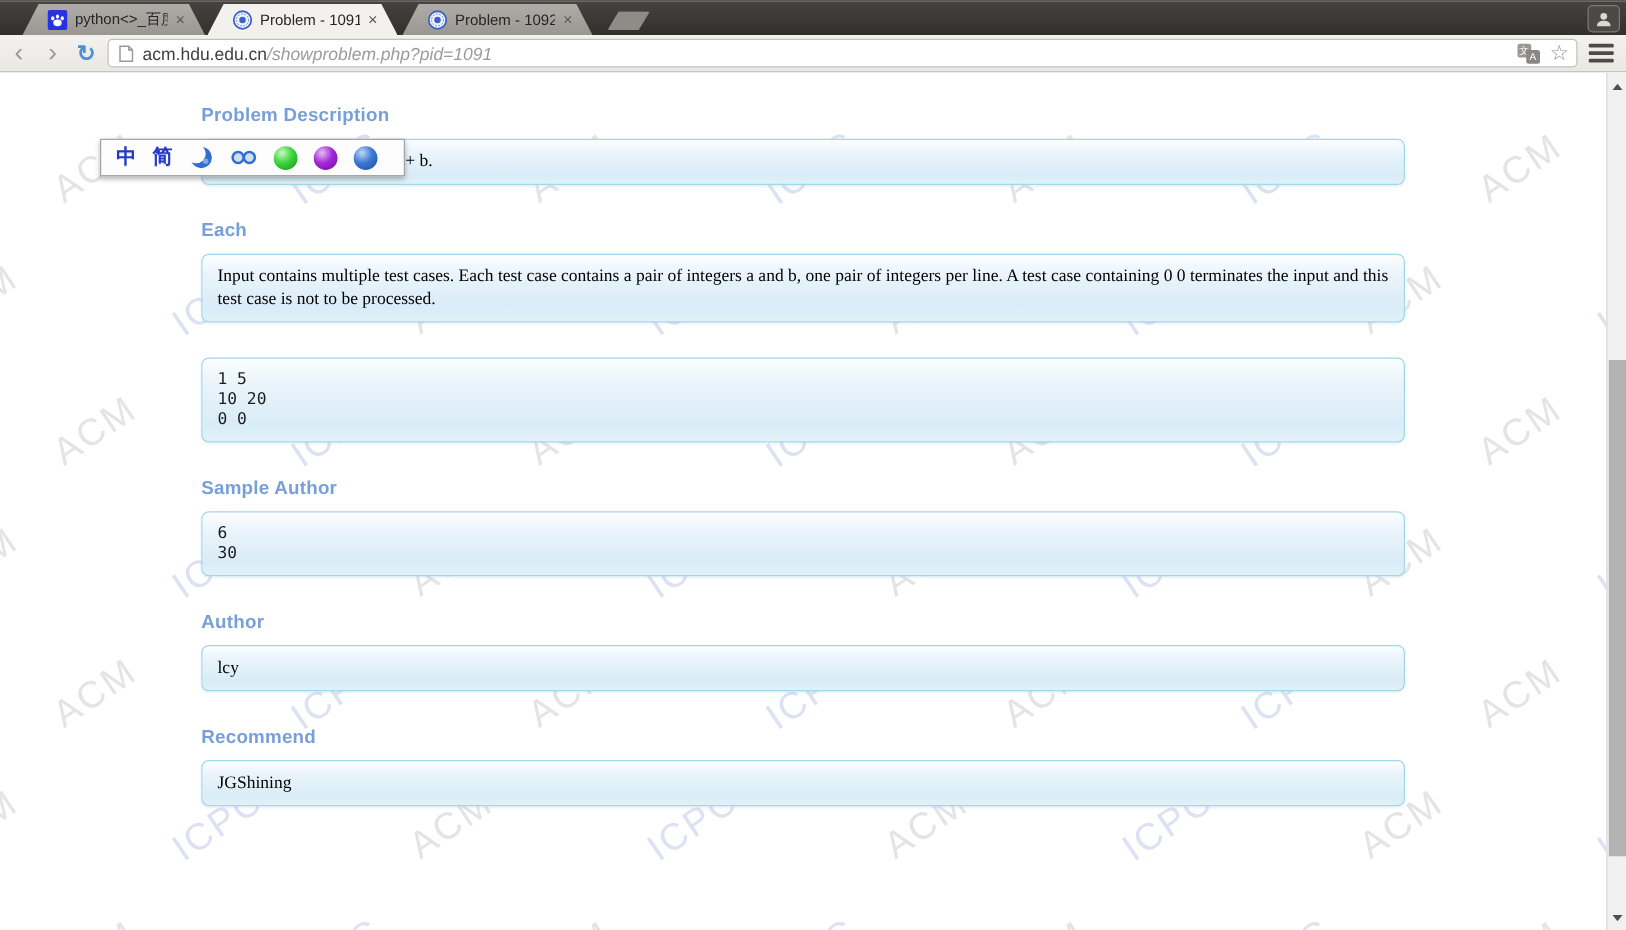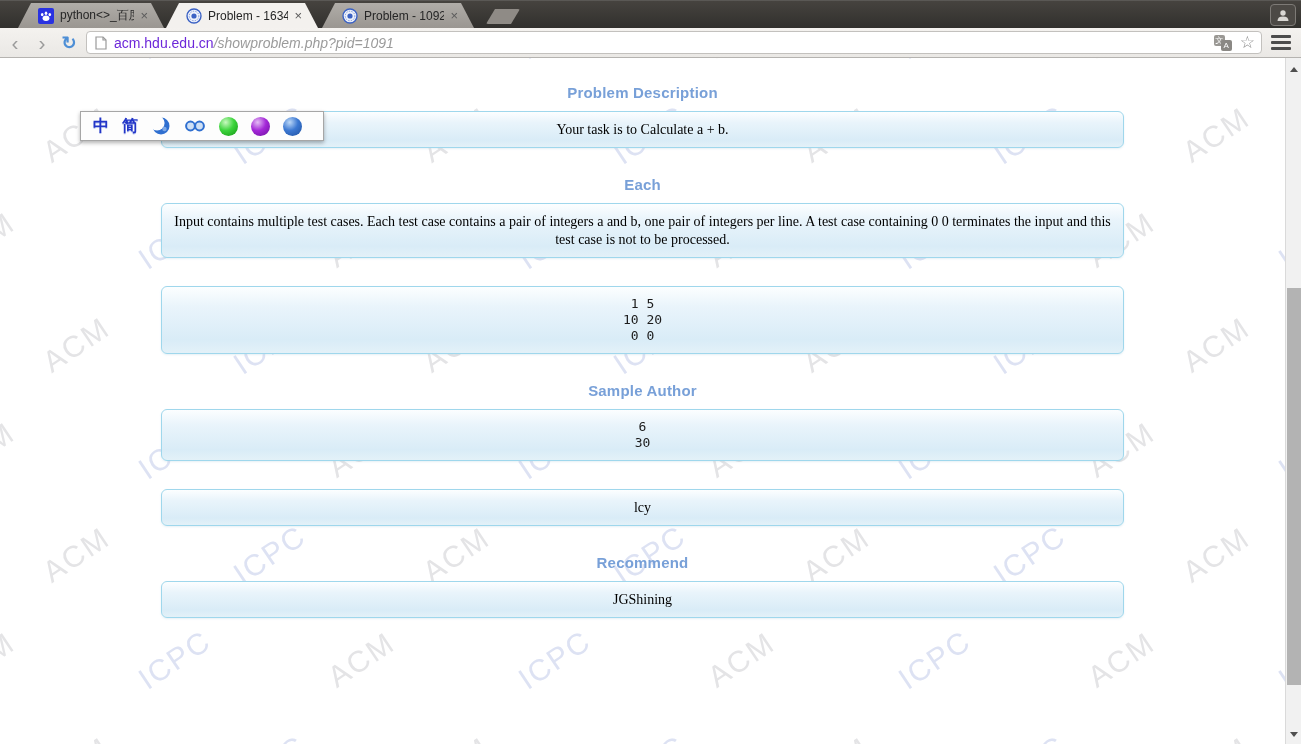--- a/index.html
+++ b/index.html
@@ -18,37 +18,37 @@
   }
   .avatar-btn { position:absolute; right:5px; top:3px; width:26px; height:22px; background:#4c4945; border:1px solid #7d7a76; border-radius:4px; display:flex; align-items:center; justify-content:center; }
 
   
   .toolbar { position:relative; height:30px; background:linear-gradient(#f4f2ef,#eae8e5); border-bottom:1px solid #b5b3b0; display:flex; align-items:center; }
   .nav-btn { width:24px; text-align:center; font-size:21px; color:#9a9a9a; line-height:26px; margin-left:3px; }
   .reload-btn { width:26px; text-align:center; font-size:18px; font-weight:bold; color:#4e8fd6; line-height:26px; margin:0 4px 0 2px; }
   .omnibox { height:23px; width:1176px; background:#fff; border:1px solid #c3c1be; border-radius:4px; display:flex; align-items:center; padding:0 6px; }
   .doc-icon { width:12px; height:14px; margin:0 7px 0 2px; flex:0 0 12px; }
   .url-text { font-size:14px; white-space:nowrap; overflow:hidden; flex:1; }
-  .url-domain { color:#6d28d9;text-align:center; }
+  .url-domain { color:#404040;text-align:center; }
   .url-path { color:#9b9b9b;font-style:italic; }
   .translate-icon { position:relative; width:18px; height:16px; margin-right:8px; flex:0 0 18px; }
   .translate-icon .sq { position:absolute; width:11px; height:11px; background:#9a9894; color:#fff; font-size:8px; line-height:11px; text-align:center; border-radius:2px; }
   .translate-icon .sq.zh { left:0; top:0; }
   .translate-icon .sq.en { left:7px; top:5px; background:#8a8884; }
   .star-icon { font-size:17px; color:#8d8d8d; line-height:20px; }
   .menu-btn { width:20px; margin:0 7px 0 9px; display:flex; flex-direction:column; gap:3px; }
   .menu-btn i { display:block; height:3px; background:#4c4c4c; border-radius:1px; }
 
   
   .page { position:relative; height:686px; background:#fff; overflow:hidden; }
   .wm-layer { position:absolute; inset:0; z-index:0; pointer-events:none; }
   .wm { position:absolute; transform:rotate(-34deg); font-size:30px; letter-spacing:2px; font-weight:400; white-space:nowrap; }
 
   .content { position:relative; z-index:1; padding:26px 0 0 161px; width:1124px; }
-  .section { margin-bottom:28px;text-align:center; }
+  .section { margin-bottom:28px; }
   .sec-heading { font-size:15px; font-weight:bold; color:#78a0d8; line-height:18px; margin-bottom:9px; letter-spacing:.2px; }
   .sec-box { width:963px; border:1px solid #9fd7ec; border-radius:6px; background:linear-gradient(180deg,#fcfeff 0%, #e9f4fb 30%, #d9ecf7 80%, #e3f1f8 100%); padding:8px 12px 9px 12px; box-shadow:0 1px 2px rgba(160,200,220,.25); }
   .sec-box .serif { font-family:"Liberation Serif", serif; font-size:14px; line-height:17px; color:#000; }
   .sec-box.mono { padding:9px 12px; }
   .sec-box.mono .mono-text { font-family:"DejaVu Sans Mono", monospace; font-size:13px; line-height:16px; color:#1c1c1c; white-space:pre; display:block; }
 
   
   .ext-popup { position:absolute; left:80px; top:53px; width:244px; height:30px; background:#fdfdfd; border:1px solid #a6a6a6; box-shadow:0 2px 4px rgba(0,0,0,.3); z-index:5; display:flex; align-items:center; padding:0 12px; gap:13px; }
   .cn-glyph { font-size:16px; font-weight:bold; color:#2336c8; line-height:20px; text-shadow:0 1px 0 #b9c4ef; }
   .ball { width:19px; height:19px; border-radius:50%; }
@@ -79,21 +79,21 @@
     <span class="tab-title">python&lt;&gt;_百度搜索</span>
     <span class="tab-close">×</span>
   </div>
 
   <div class="tab active" style="left:166px; width:152px;">
     <svg class="favicon" viewBox="0 0 16 16">
       <circle cx="8" cy="8" r="7" fill="#eef2fb" stroke="#3b62c4" stroke-width="1.4"></circle>
       <circle cx="8" cy="8" r="2.6" fill="#3b62c4"></circle>
       <circle cx="8" cy="8" r="4.8" fill="none" stroke="#3b62c4" stroke-width="0.6" stroke-dasharray="1.4 1.2"></circle>
     </svg>
-    <span class="tab-title">Problem - 1634</span>
+    <span class="tab-title">Problem - 1091</span>
     <span class="tab-close">×</span>
   </div>
 
   <div class="tab inactive" style="left:322px; width:152px;">
     <svg class="favicon" viewBox="0 0 16 16">
       <circle cx="8" cy="8" r="7" fill="#eef2fb" stroke="#3b62c4" stroke-width="1.4"></circle>
       <circle cx="8" cy="8" r="2.6" fill="#3b62c4"></circle>
       <circle cx="8" cy="8" r="4.8" fill="none" stroke="#3b62c4" stroke-width="0.6" stroke-dasharray="1.4 1.2"></circle>
     </svg>
     <span class="tab-title">Problem - 1092</span>
@@ -223,20 +223,21 @@
 
     <div class="section">
       <div class="sec-heading">Sample Author</div>
       <div class="sec-box mono">
           <span class="mono-text">6
 30</span>
         </div>
     </div>
 
     <div class="section">
+      <div class="sec-heading">Author</div>
       <div class="sec-box"><span class="serif">lcy</span></div>
     </div>
 
     <div class="section">
       <div class="sec-heading">Recommend</div>
       <div class="sec-box"><span class="serif">JGShining</span></div>
     </div>
 
   </div>
 

